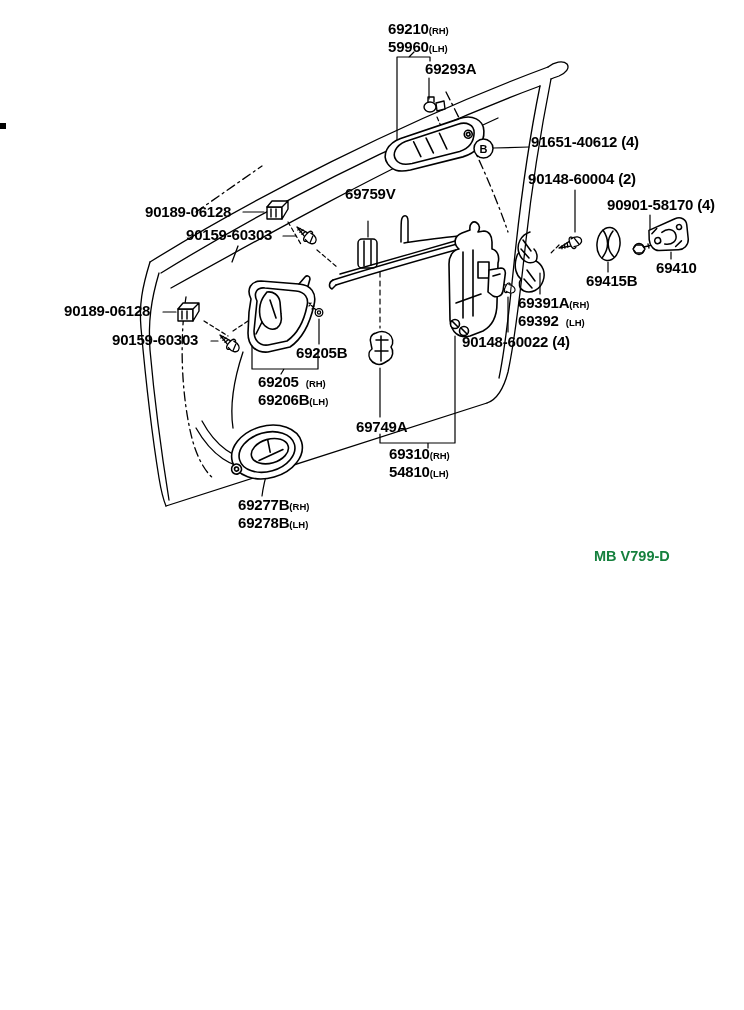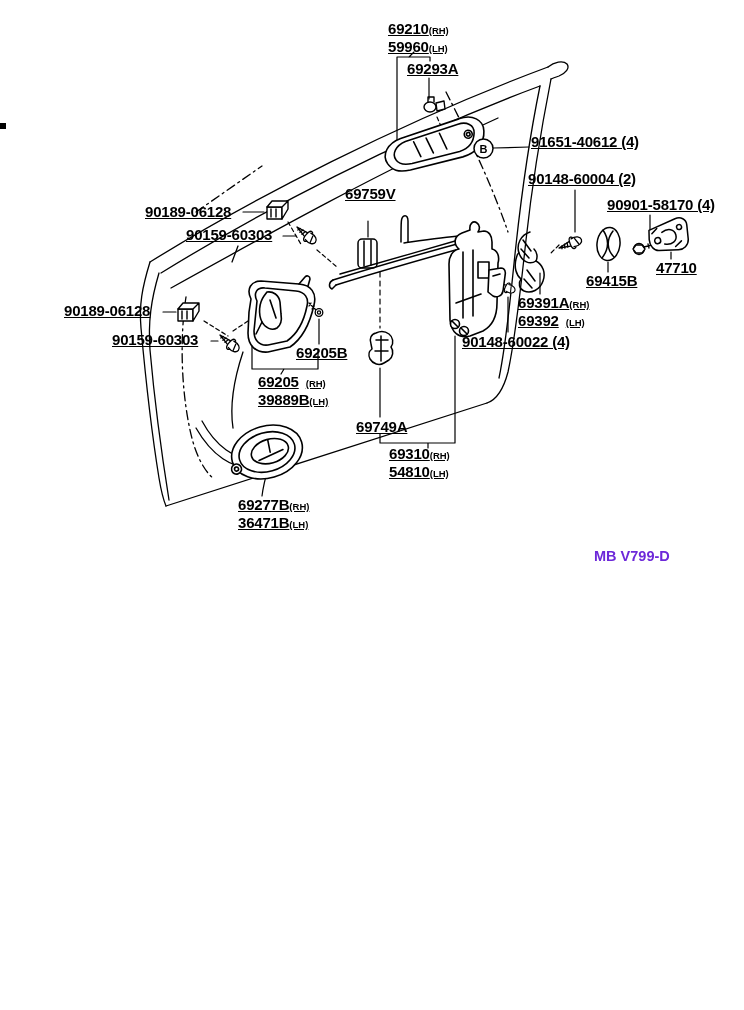--- a/index.html
+++ b/index.html
@@ -3,25 +3,25 @@
 <meta charset="utf-8">
 <style>
   html,body{margin:0;padding:0;background:#888;}
   #stage{
     position:relative;width:744px;height:1010px;background:#ffffff;
     font-family:"Liberation Sans",sans-serif;overflow:hidden;
   }
   svg{position:absolute;left:0;top:0;}
   .lbl{
     position:absolute;font-weight:bold;font-size:15px;line-height:16px;
-    letter-spacing:-0.2px;color:#000;white-space:nowrap;text-decoration:underline;
+    letter-spacing:-0.2px;color:#000;white-space:nowrap;
   }
   .sfx{font-size:9.5px;font-weight:bold;letter-spacing:0;}
   .sfx.gap{margin-left:7px;}
-  .footer-code{position:absolute;font-weight:bold;font-size:14.5px;color:#6d28d9;white-space:nowrap;}
+  .footer-code{position:absolute;font-weight:bold;font-size:14.5px;color:#15803d;white-space:nowrap;}
 </style>
 </head>
 <body>
 
 <div id="stage">
 
 <svg width="744" height="1010" viewBox="0 0 744 1010">
   <g fill="none" stroke="#000" stroke-linecap="round" stroke-linejoin="round">
 
     <rect x="0" y="123" width="6" height="6" fill="#000" stroke="none"></rect>
@@ -201,52 +201,52 @@
     </g>
 
   </g>
 </svg>
 
 <div class="lbl" style="left:388px;top:21px">
   <div><span>69210</span><span class="sfx">(RH)</span></div>
   <div><span>59960</span><span class="sfx">(LH)</span></div>
 </div>
 
-<div class="lbl" style="left:407px;top:61px">69293A</div>
+<div class="lbl" style="left:425px;top:61px">69293A</div>
 <div class="lbl" style="left:531px;top:134px">91651-40612 (4)</div>
 <div class="lbl" style="left:528px;top:171px">90148-60004 (2)</div>
 <div class="lbl" style="left:607px;top:197px">90901-58170 (4)</div>
 <div class="lbl" style="left:145px;top:204px">90189-06128</div>
 <div class="lbl" style="left:186px;top:227px">90159-60303</div>
 <div class="lbl" style="left:345px;top:186px">69759V</div>
 <div class="lbl" style="left:586px;top:273px">69415B</div>
-<div class="lbl" style="left:656px;top:260px">47710</div>
+<div class="lbl" style="left:656px;top:260px">69410</div>
 <div class="lbl" style="left:64px;top:303px">90189-06128</div>
 <div class="lbl" style="left:112px;top:332px">90159-60303</div>
 
 <div class="lbl" style="left:518px;top:295px">
   <div><span>69391A</span><span class="sfx">(RH)</span></div>
   <div><span>69392</span><span class="sfx gap">(LH)</span></div>
 </div>
 
 <div class="lbl" style="left:462px;top:334px">90148-60022 (4)</div>
 <div class="lbl" style="left:296px;top:345px">69205B</div>
 
 <div class="lbl" style="left:258px;top:374px">
   <div><span>69205</span><span class="sfx gap">(RH)</span></div>
-  <div><span>39889B</span><span class="sfx">(LH)</span></div>
+  <div><span>69206B</span><span class="sfx">(LH)</span></div>
 </div>
 
 <div class="lbl" style="left:356px;top:419px">69749A</div>
 
 <div class="lbl" style="left:389px;top:446px">
   <div><span>69310</span><span class="sfx">(RH)</span></div>
   <div><span>54810</span><span class="sfx">(LH)</span></div>
 </div>
 
 <div class="lbl" style="left:238px;top:497px">
   <div><span>69277B</span><span class="sfx">(RH)</span></div>
-  <div><span>36471B</span><span class="sfx">(LH)</span></div>
+  <div><span>69278B</span><span class="sfx">(LH)</span></div>
 </div>
 
 <div class="footer-code" style="left:594px;top:548px">MB V799-D</div>
 
 </div>
 
 </body></html>

